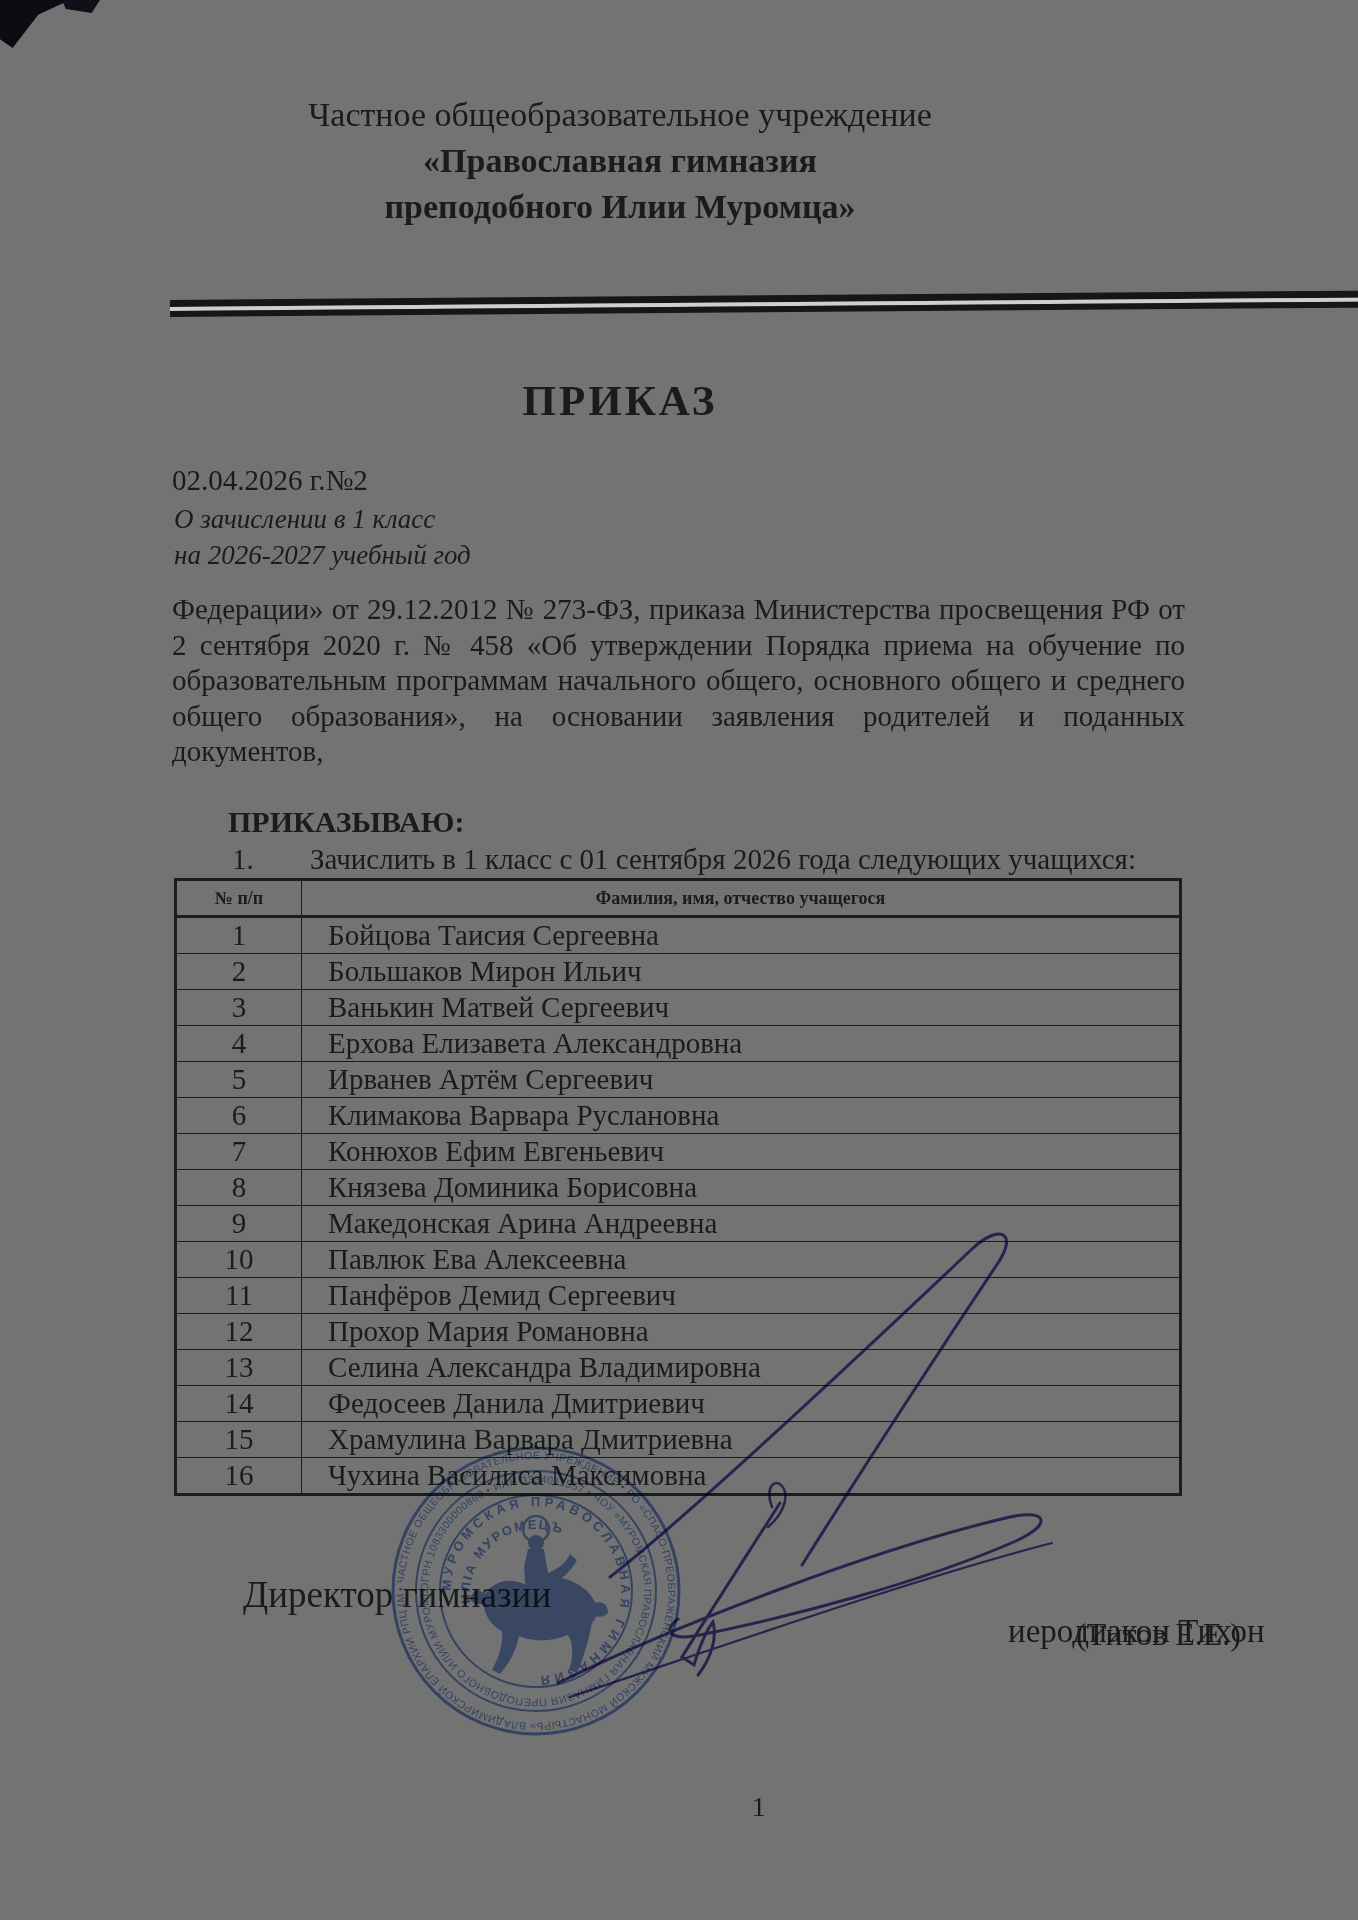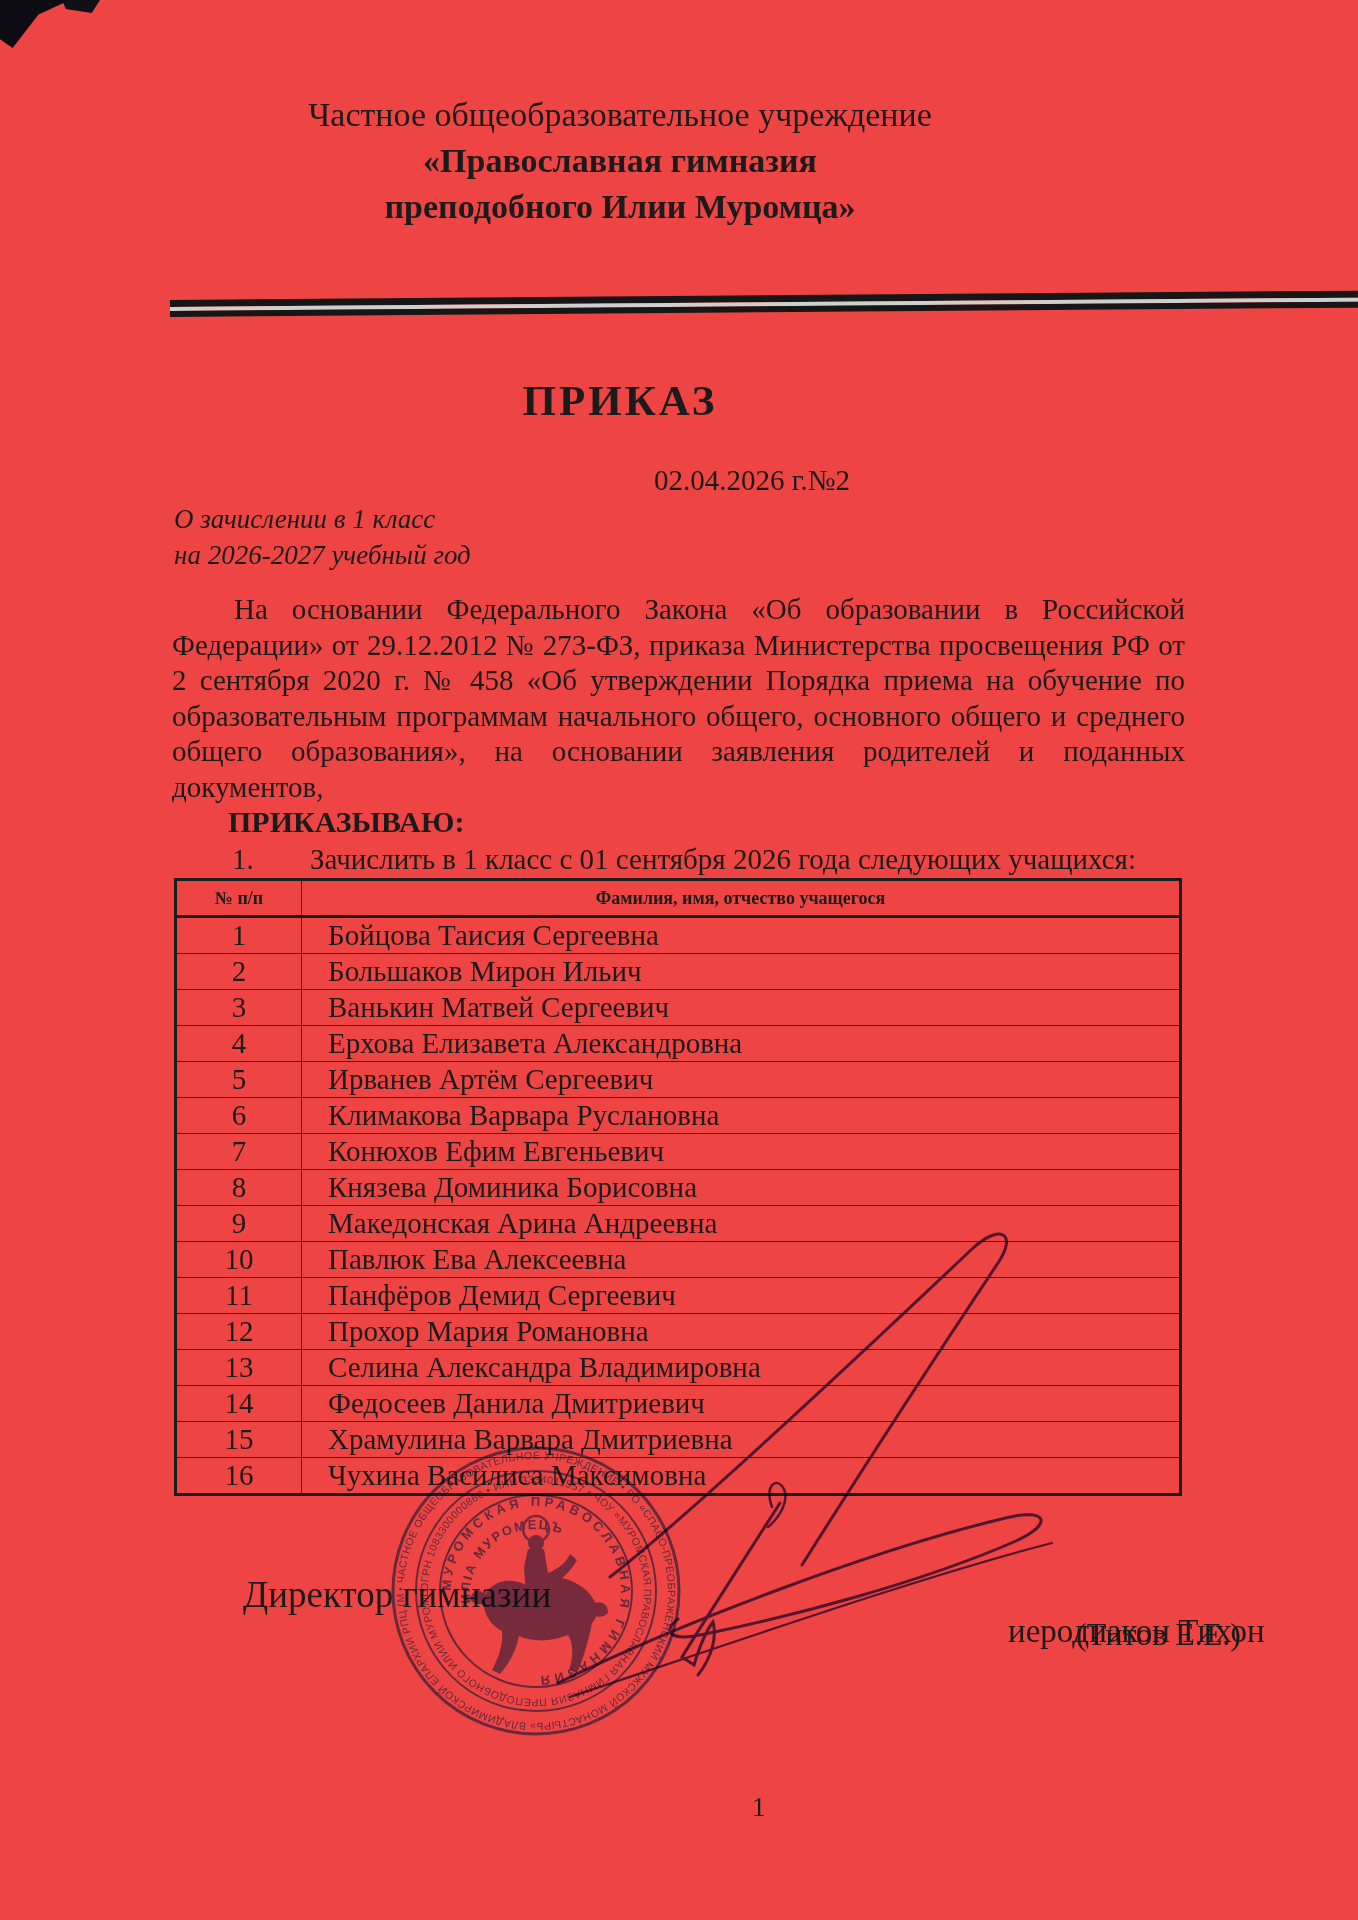--- a/index.html
+++ b/index.html
@@ -1,18 +1,18 @@
 <!DOCTYPE html>
 <html lang="ru"><head>
 <meta charset="utf-8">
 <style>
   html,body { margin:0; padding:0; background:#ffffff; }
   .page {
     position:relative; width:1358px; height:1920px;
-    background:#ef4444; overflow:hidden;
+    background:#737373; overflow:hidden;
     font-family:"Liberation Serif","DejaVu Serif",serif;
     color:#1b1b1b;
   }
   
   .scan-corner {
     position:absolute; top:0; left:0; width:70px; height:48px; background:#0c0c12;
     clip-path:polygon(0 0, 100% 0, 55% 30%, 18% 100%, 0 82%);
   }
   .scan-corner2 {
     position:absolute; top:0; left:62px; width:38px; height:13px; background:#101018;
@@ -29,21 +29,21 @@
   }
   .double-rule .bar1 { height:7px; background:#161616; }
   .double-rule .gap  { height:4px; background:#cfcfcb; }
   .double-rule .bar2 { height:6px; background:#161616; }
   .order-title {
     position:absolute; left:50px; top:376px; width:1140px;
     text-align:center; font-weight:bold; font-size:43px; letter-spacing:3px;
   }
   .meta-row {
     position:absolute; left:172px; top:464px; width:1160px;
-    display:flex; justify-content:center; font-size:29px;
+    display:flex; justify-content:flex-start; font-size:29px;
   }
   .subject {
     position:absolute; left:174px; top:501px; width:700px;
     font-style:italic; font-size:27px; line-height:36px;
   }
   .preamble {
     position:absolute; left:172px; top:592px; width:1013px;
     font-size:29px; line-height:35.6px;
   }
   .para-line { text-align:justify; text-align-last:justify; white-space:nowrap; }
@@ -107,21 +107,20 @@
     <span>02.04.2026 г.</span>
     <span>№2</span>
   </div>
 
   <div class="subject">
     <div>О зачислении в 1 класс</div>
     <div>на 2026-2027 учебный год</div>
   </div>
 
   <div class="preamble">
-    <div class="para-line first">На основании Федерального Закона «Об образовании в Российской</div>
     <div class="para-line">Федерации» от 29.12.2012 № 273-ФЗ, приказа Министерства просвещения РФ от</div>
     <div class="para-line">2 сентября 2020 г. № 458 «Об утверждении Порядка приема на обучение по</div>
     <div class="para-line">образовательным программам начального общего, основного общего и среднего</div>
     <div class="para-line">общего образования», на основании заявления родителей и поданных</div>
     <div class="para-line last">документов,</div>
   </div>
 
   <div class="directive">ПРИКАЗЫВАЮ:</div>
 
   <div class="item-line">

